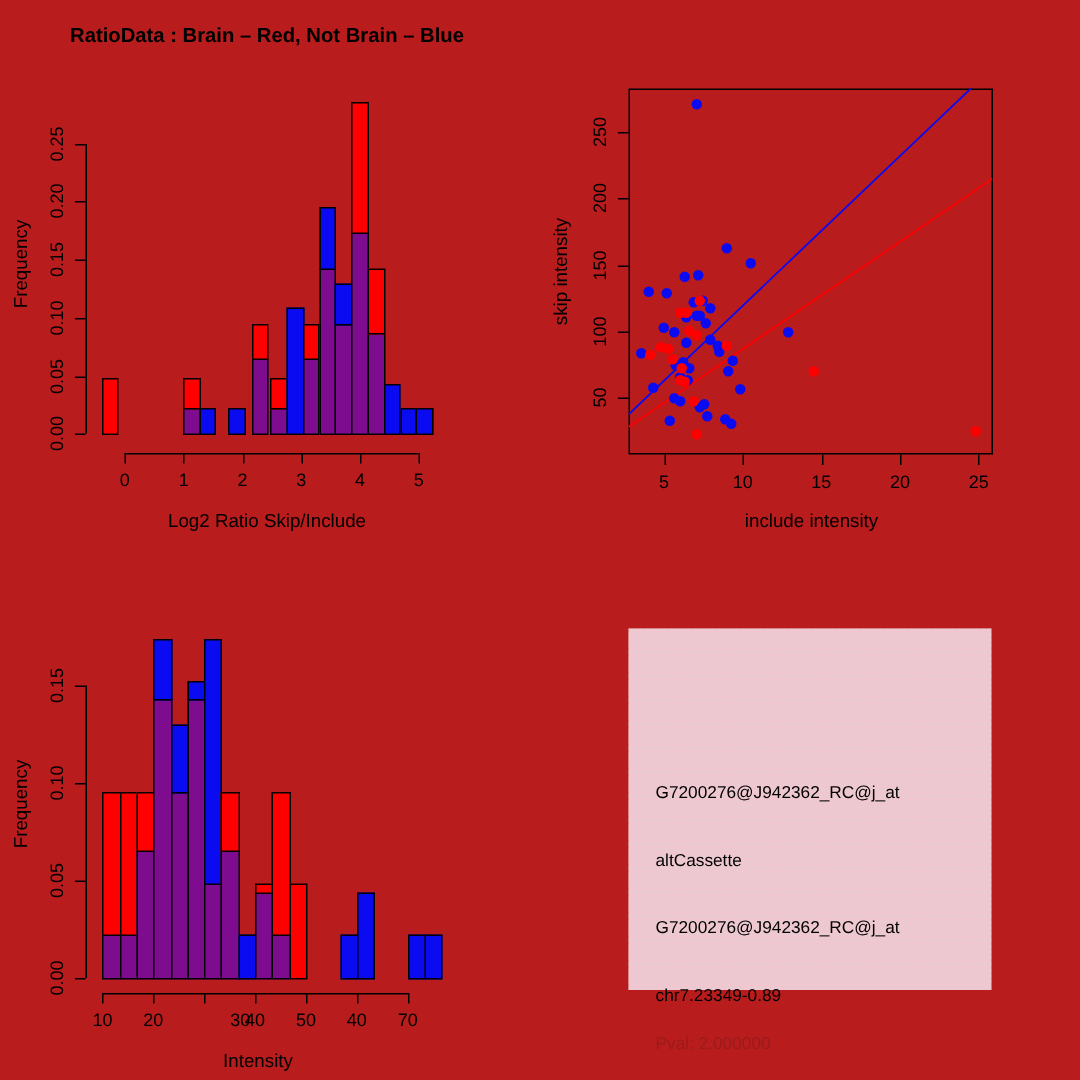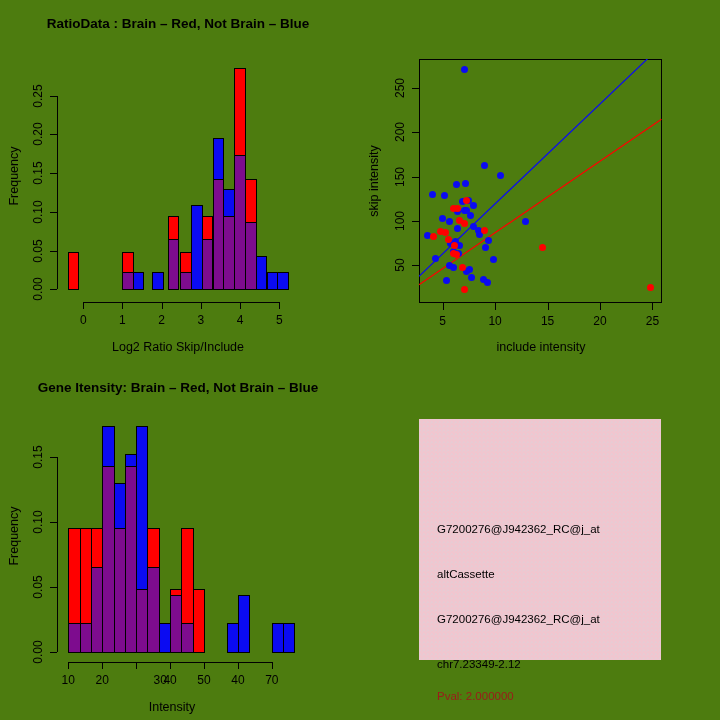--- a/index.html
+++ b/index.html
@@ -1,16 +1,16 @@
 <!DOCTYPE html>
 <html><head>
 <meta charset="utf-8">
 <style>
   html,body{margin:0;padding:0;background:#ffffff;}
-  #screen{position:relative;width:720px;height:720px;background:#4d7c0f;overflow:hidden;
+  #screen{position:relative;width:720px;height:720px;background:#b91c1c;overflow:hidden;
           font-family:"Liberation Sans", sans-serif;color:#000;}
   .panel{position:absolute;width:360px;height:360px;}
   #panel1{left:0;top:0;}
   #panel2{left:360px;top:0;}
   #panel3{left:0;top:360px;}
   #panel4{left:360px;top:360px;}
   .ptitle{position:absolute;font-weight:bold;font-size:13.5px;text-align:center;width:320px;white-space:nowrap;}
   .axlab{position:absolute;font-size:12.5px;white-space:nowrap;transform:translate(-50%,0);}
   .axlab-v{position:absolute;font-size:12.5px;white-space:nowrap;transform:translate(-50%,-50%) rotate(-90deg);}
   .hlab{position:absolute;font-size:12px;white-space:nowrap;transform:translate(-50%,0);}
@@ -168,21 +168,20 @@
       <div class="dot" style="left: 91px; top: 242px; background: rgb(255, 0, 0);"></div>
       <div class="dot" style="left: 90px; top: 250px; background: rgb(255, 0, 0);"></div>
       <div class="dot" style="left: 93px; top: 251px; background: rgb(255, 0, 0);"></div>
       <div class="dot" style="left: 99px; top: 264px; background: rgb(255, 0, 0);"></div>
       <div class="dot" style="left: 101px; top: 286px; background: rgb(255, 0, 0);"></div>
       <div class="dot" style="left: 179px; top: 244px; background: rgb(255, 0, 0);"></div>
       <div class="dot" style="left: 287px; top: 284px; background: rgb(255, 0, 0);"></div>
     </div>
 
   <div class="panel" id="panel3">
-    <div class="ptitle" style="left:18px;top:20px;">Gene Itensity: Brain – Red, Not Brain – Blue</div>
     <div class="axlab" style="left:172px;top:340px;">Intensity</div>
     <div class="axlab-v" style="left:14px;top:176px;">Frequency</div>
     <div class="plotarea"></div>
   <div class="aline" style="left: 68.2968px; top: 301.7px; width: 203.546px; height: 1px;"></div>
       <div class="aline" style="left: 68px; top: 301.7px; width: 1px; height: 7px;"></div>
       <div class="hlab" style="left: 68.2968px; top: 312.7px;">10</div>
       <div class="aline" style="left: 102px; top: 301.7px; width: 1px; height: 7px;"></div>
       <div class="hlab" style="left: 102.221px; top: 312.7px;">20</div>
       <div class="aline" style="left: 136px; top: 301.7px; width: 1px; height: 7px;"></div>
       <div class="hlab" style="left: 136.145px; top: 312.7px; margin-left: 24px;">30</div>
@@ -229,18 +228,18 @@
       <div class="seg" style="left: 238px; top: 235px; width: 12px; height: 58px; background: rgb(11, 11, 242);"></div>
       <div class="seg" style="left: 272px; top: 263px; width: 12px; height: 30px; background: rgb(11, 11, 242);"></div>
       <div class="seg" style="left: 283px; top: 263px; width: 12px; height: 30px; background: rgb(11, 11, 242);"></div>
     </div>
 
   <div class="panel" id="panel4">
     <div class="infocard">
       <div class="info-line" style="top:104px;">G7200276@J942362_RC@j_at</div>
       <div class="info-line" style="top:149px;">altCassette</div>
       <div class="info-line" style="top:194px;">G7200276@J942362_RC@j_at</div>
-      <div class="info-line" style="top:239px;">chr7.23349-2.12</div>
+      <div class="info-line" style="top:239px;">chr7.23349-0.89</div>
       <div class="info-line" style="top: 271px; color: rgb(155, 27, 27);">Pval: 2.000000</div>
     </div>
   </div>
 
 </div>
 
 </body></html>

